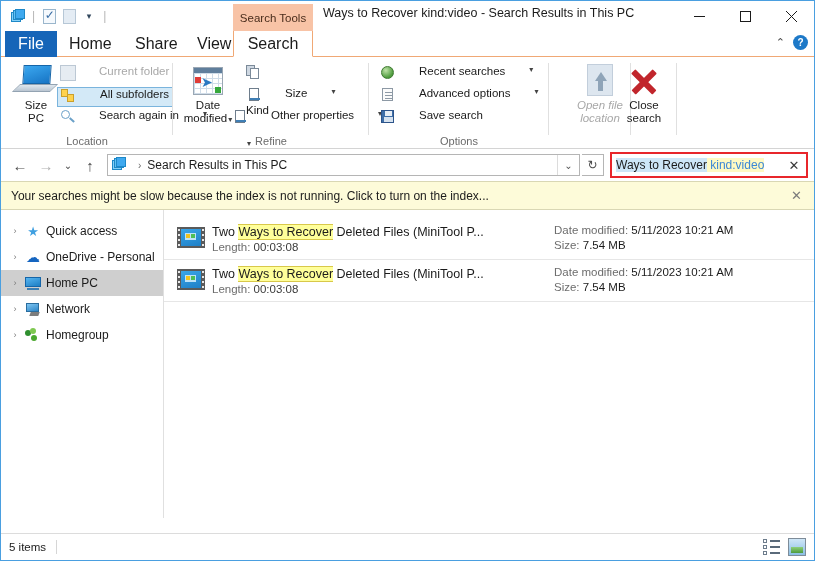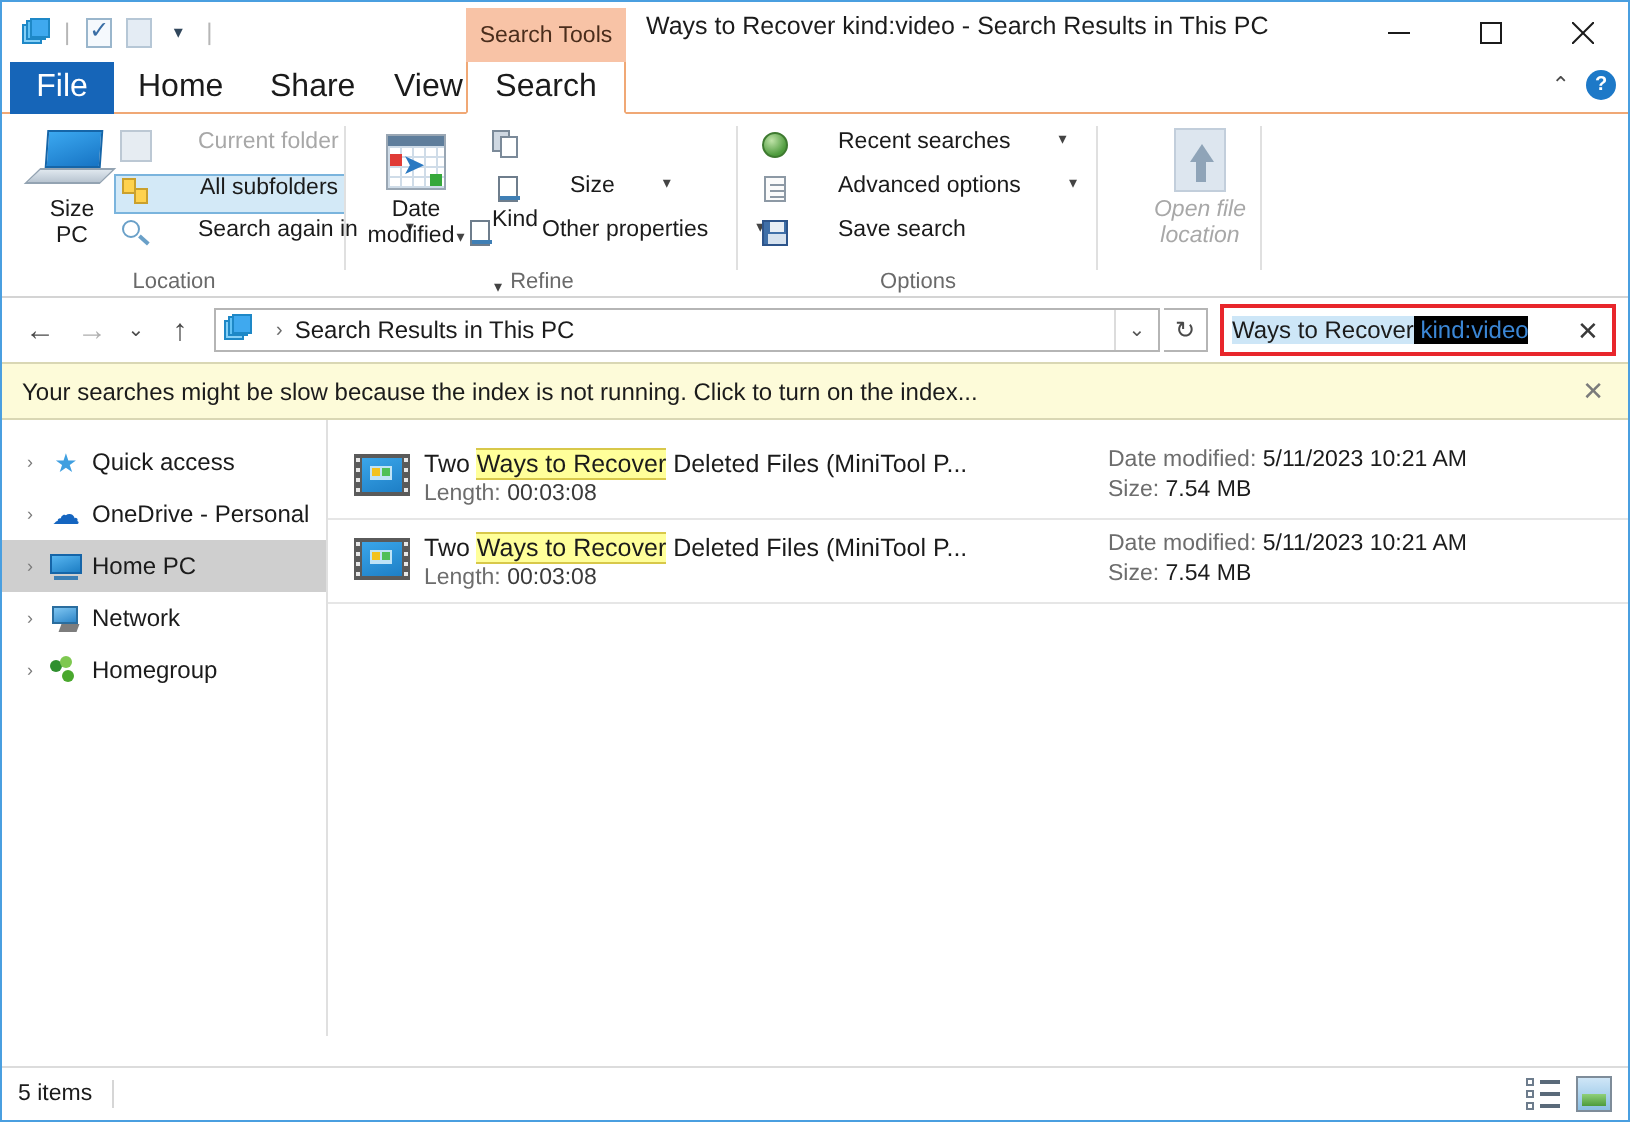--- a/index.html
+++ b/index.html
@@ -334,21 +334,21 @@
     background: #ffffff;
     display:flex; align-items:center;
   }
   .searchbox {
     flex:1; height:100%;
     display:flex; align-items:center;
     font-size: 12px; padding-left: 4px;
     overflow:hidden; white-space:nowrap;
   }
   .sel-term { background:#cde6f7; color:#1b1b1b; }
-  .sel-kind { background:#000000; color:#3b87d6; }
+  .sel-kind { background:#fef9c3; color:#3b87d6; }
   .searchbox-x {
     width: 24px; display:flex; align-items:center; justify-content:center;
     color:#3a3a3a; font-size: 13px;
   }
 
   
   .notify {
     position: relative;
     height: 29px;
     background: #fdfbd9;
@@ -703,20 +703,33 @@
               <span class="up"></span>
               <span class="stem"></span>
             </span>
         </span>
         <span>Open file</span>
         <span>location</span>
       </div>
       <div class="divider"></div>
     </div>
 
+    <div class="rgroup" style="left:610px; width:66px;">
+      <div class="bigbtn" style="left:4px; width:58px;">
+        <span class="bicon">
+          <span class="ic-closex">
+              <i></i>
+              <i></i>
+            </span>
+        </span>
+        <span>Close</span>
+        <span>search</span>
+      </div>
+      <div class="divider"></div>
+    </div>
   </div>
 
   <div class="addrbar">
     <div class="navbtn">←</div>
     <div class="navbtn dim">→</div>
     <div class="navbtn small">
         <span>⌄</span>
       </div>
     <div class="navbtn">↑</div>
 

